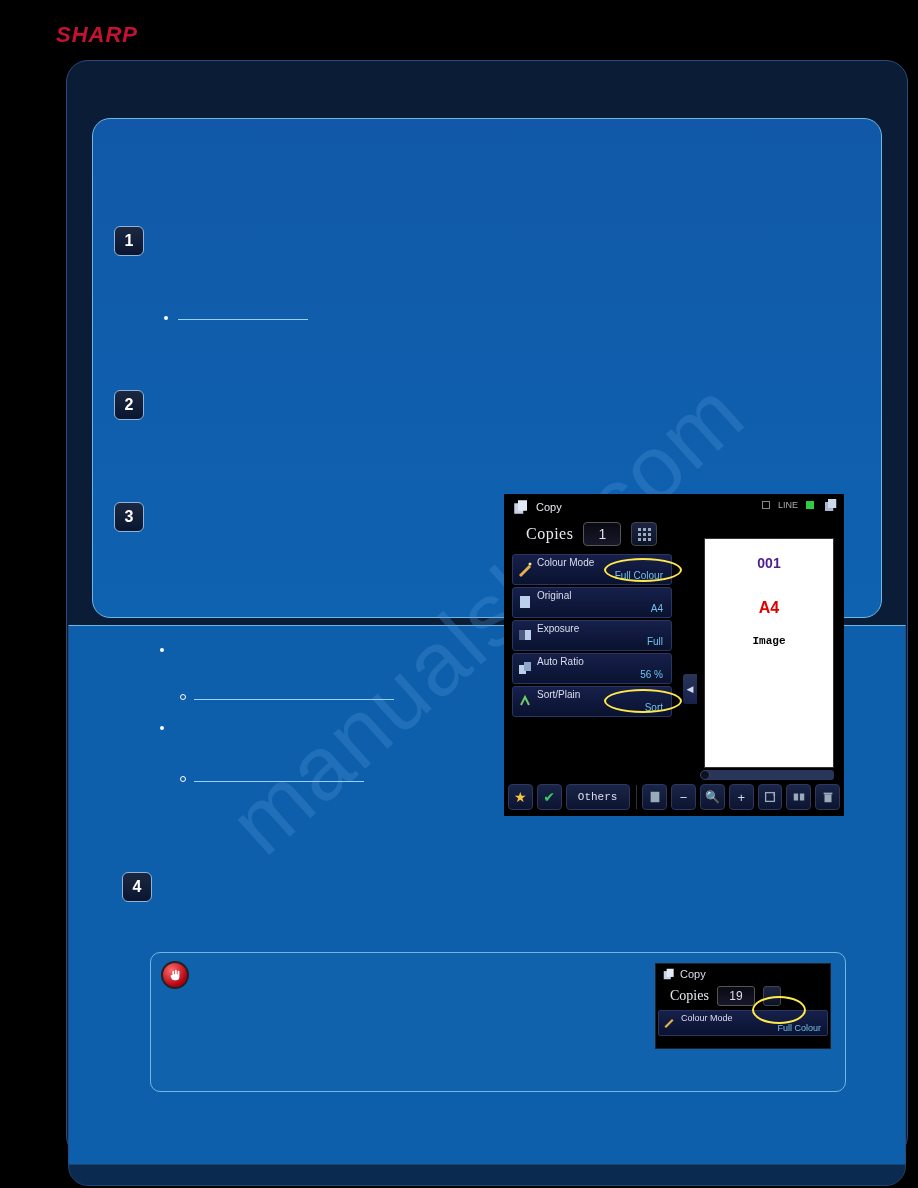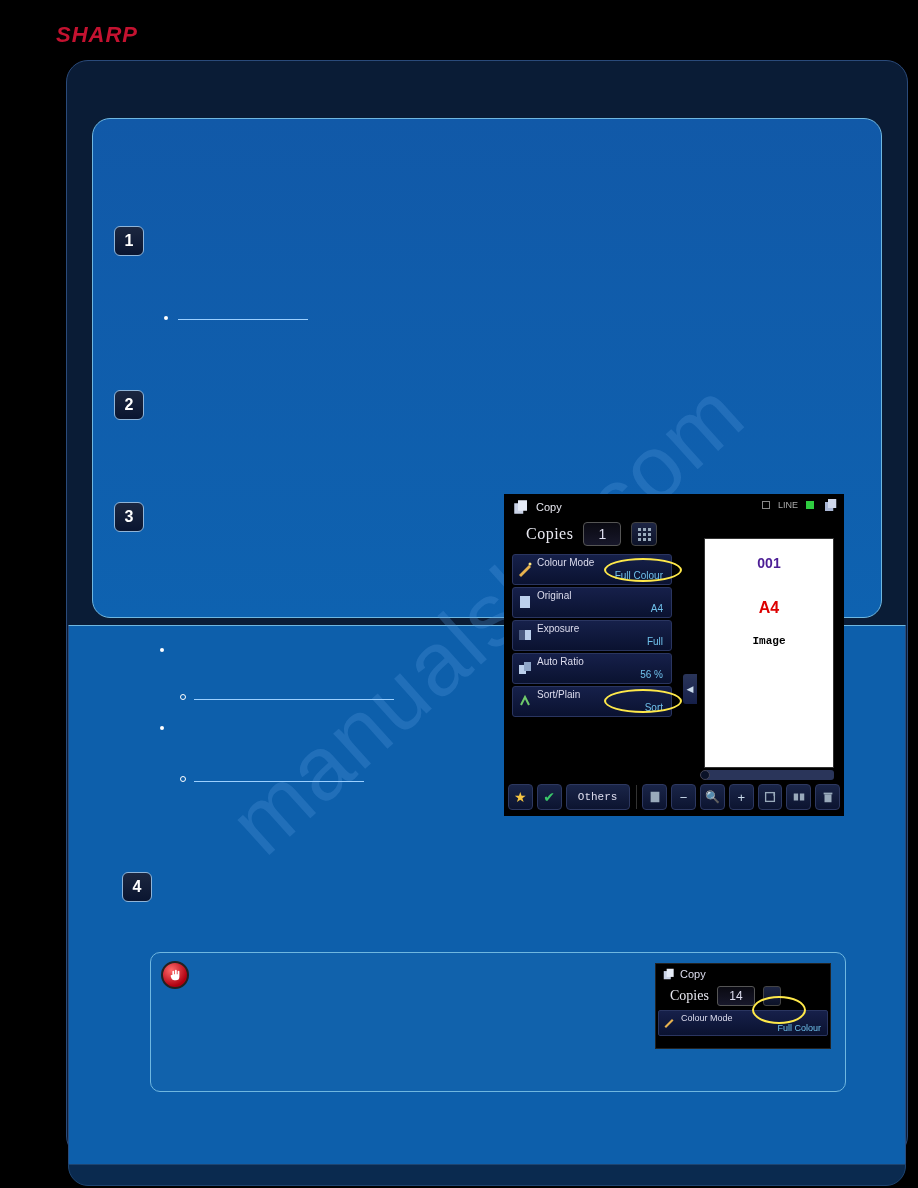--- a/index.html
+++ b/index.html
@@ -478,21 +478,21 @@
     <div class="note-copier">
       <div class="hdr">
         <svg width="14" height="14" viewBox="0 0 24 24">
             <rect x="3" y="7" width="12" height="14" class="ico-doc"></rect>
             <rect x="8" y="3" width="12" height="14" fill="#e6ecf7"></rect>
           </svg>
         <span>Copy</span>
       </div>
       <div class="row">
         <span class="lbl">Copies</span>
-        <span class="cnt">14</span>
+        <span class="cnt">19</span>
         <span class="kp"></span>
       </div>
       <div class="setting">
         <svg width="12" height="12" viewBox="0 0 16 16" style="position:absolute;left:4px;top:5px">
             <path d="M2 14 L12 4 L14 6 L4 16 Z" fill="#e7b24e"></path>
           </svg>
         <span class="t">Colour Mode</span>
         <span class="v">Full Colour</span>
       </div>
       <span class="ell"></span>

